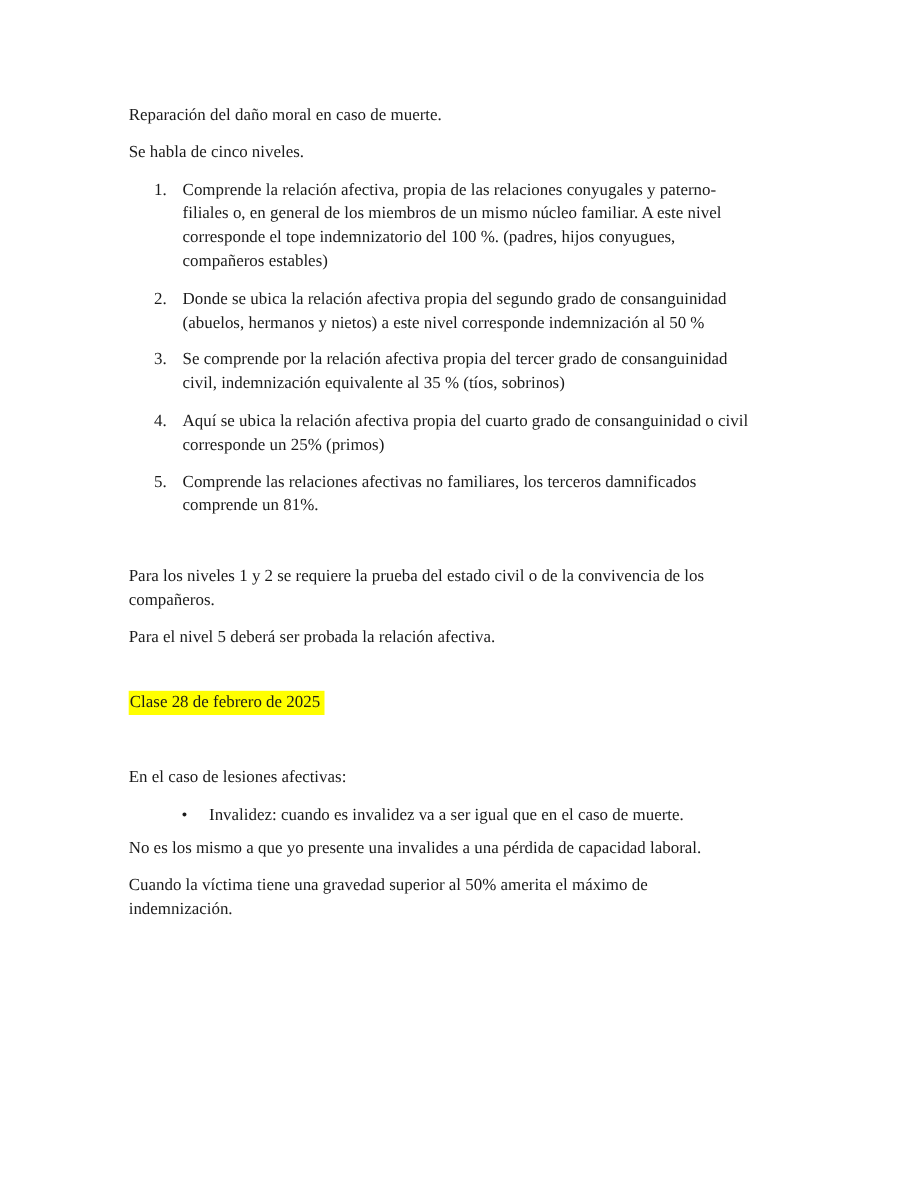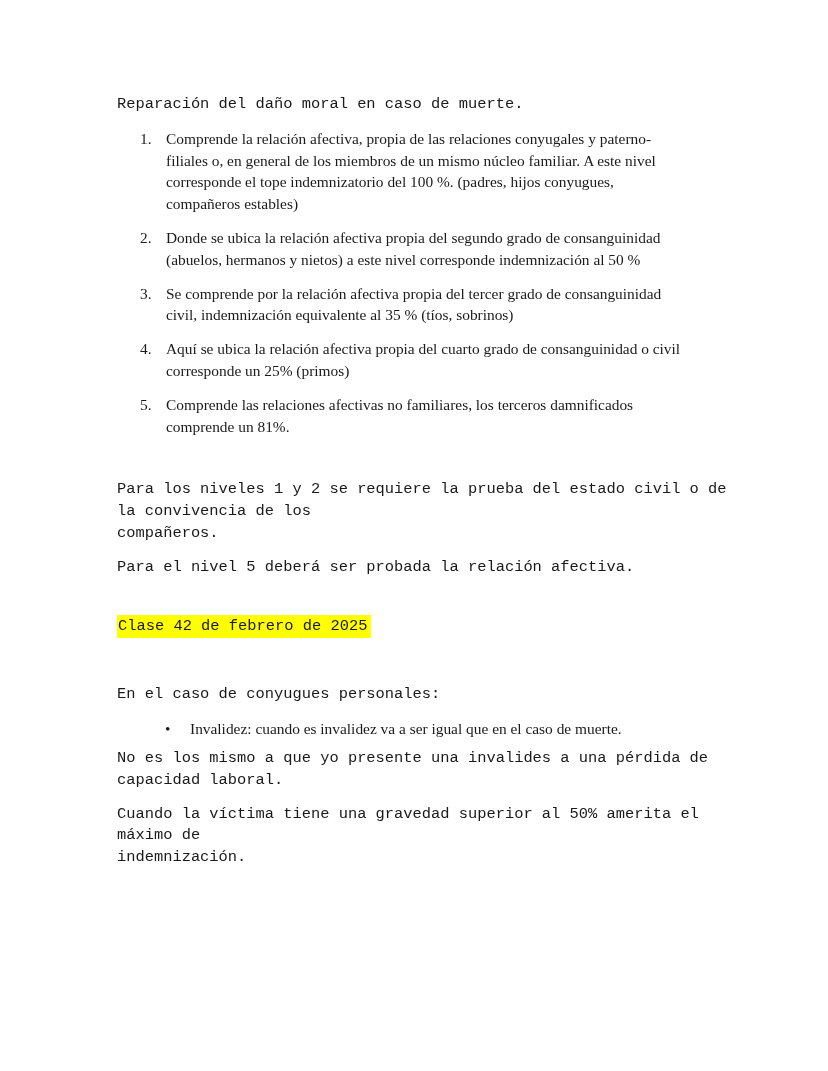--- a/index.html
+++ b/index.html
@@ -16,21 +16,20 @@
     padding: 94px 95px 0 117px;
     overflow: hidden;
     font-family: "Liberation Serif", "DejaVu Serif", serif;
     font-size: 15.4px;
     line-height: 21.8px;
     color: #1a1a1a;
   }
   .para {
     margin: 0 0 12px 0;
     white-space: pre-line;
-    font-family: Liberation Mono, monospace;
   }
   
   ol.levels {
     list-style: none;
     margin: 0 0 42px 0;
     padding: 0;
     counter-reset: lvl;
   }
   ol.levels > li {
     counter-increment: lvl;
@@ -71,20 +70,21 @@
     padding: 2px 4px 3px 1px;
   }
 </style>
 </head>
 <body>
 
 <div class="page">
 
   <p class="para">Reparación del daño moral en caso de muerte.</p>
 
+  <p class="para">Se habla de cinco niveles.</p>
 
   <ol class="levels">
     <li><span class="li-text">Comprende la relación afectiva, propia de las relaciones conyugales y paterno-
 filiales o, en general de los miembros de un mismo núcleo familiar. A este nivel
 corresponde el tope indemnizatorio del 100 %. (padres, hijos conyugues,
 compañeros estables)</span></li>
     <li><span class="li-text">Donde se ubica la relación afectiva propia del segundo grado de consanguinidad
 (abuelos, hermanos y nietos) a este nivel corresponde indemnización al 50 %</span></li>
     <li><span class="li-text">Se comprende por la relación afectiva propia del tercer grado de consanguinidad
 civil, indemnización equivalente al 35 % (tíos, sobrinos)</span></li>
@@ -93,23 +93,23 @@
     <li><span class="li-text">Comprende las relaciones afectivas no familiares, los terceros damnificados
 comprende un 81%.</span></li>
   </ol>
 
   <p class="para">Para los niveles 1 y 2 se requiere la prueba del estado civil o de la convivencia de los
 compañeros.</p>
 
 
   <p class="para mb-before-highlight">Para el nivel 5 deberá ser probada la relación afectiva.</p>
 
-  <p class="para highlight-para"><mark class="highlight">Clase 42 de febrero de 2025</mark></p>
+  <p class="para highlight-para"><mark class="highlight">Clase 28 de febrero de 2025</mark></p>
 
-  <p class="para">En el caso de conyugues personales:</p>
+  <p class="para">En el caso de lesiones afectivas:</p>
 
   <ul class="bullets">
     <li><span class="li-text">Invalidez: cuando es invalidez va a ser igual que en el caso de muerte.</span></li>
   </ul>
 
   <p class="para">No es los mismo a que yo presente una invalides a una pérdida de capacidad laboral.</p>
 
   <p class="para">Cuando la víctima tiene una gravedad superior al 50%  amerita el máximo de
 indemnización.</p>
 

